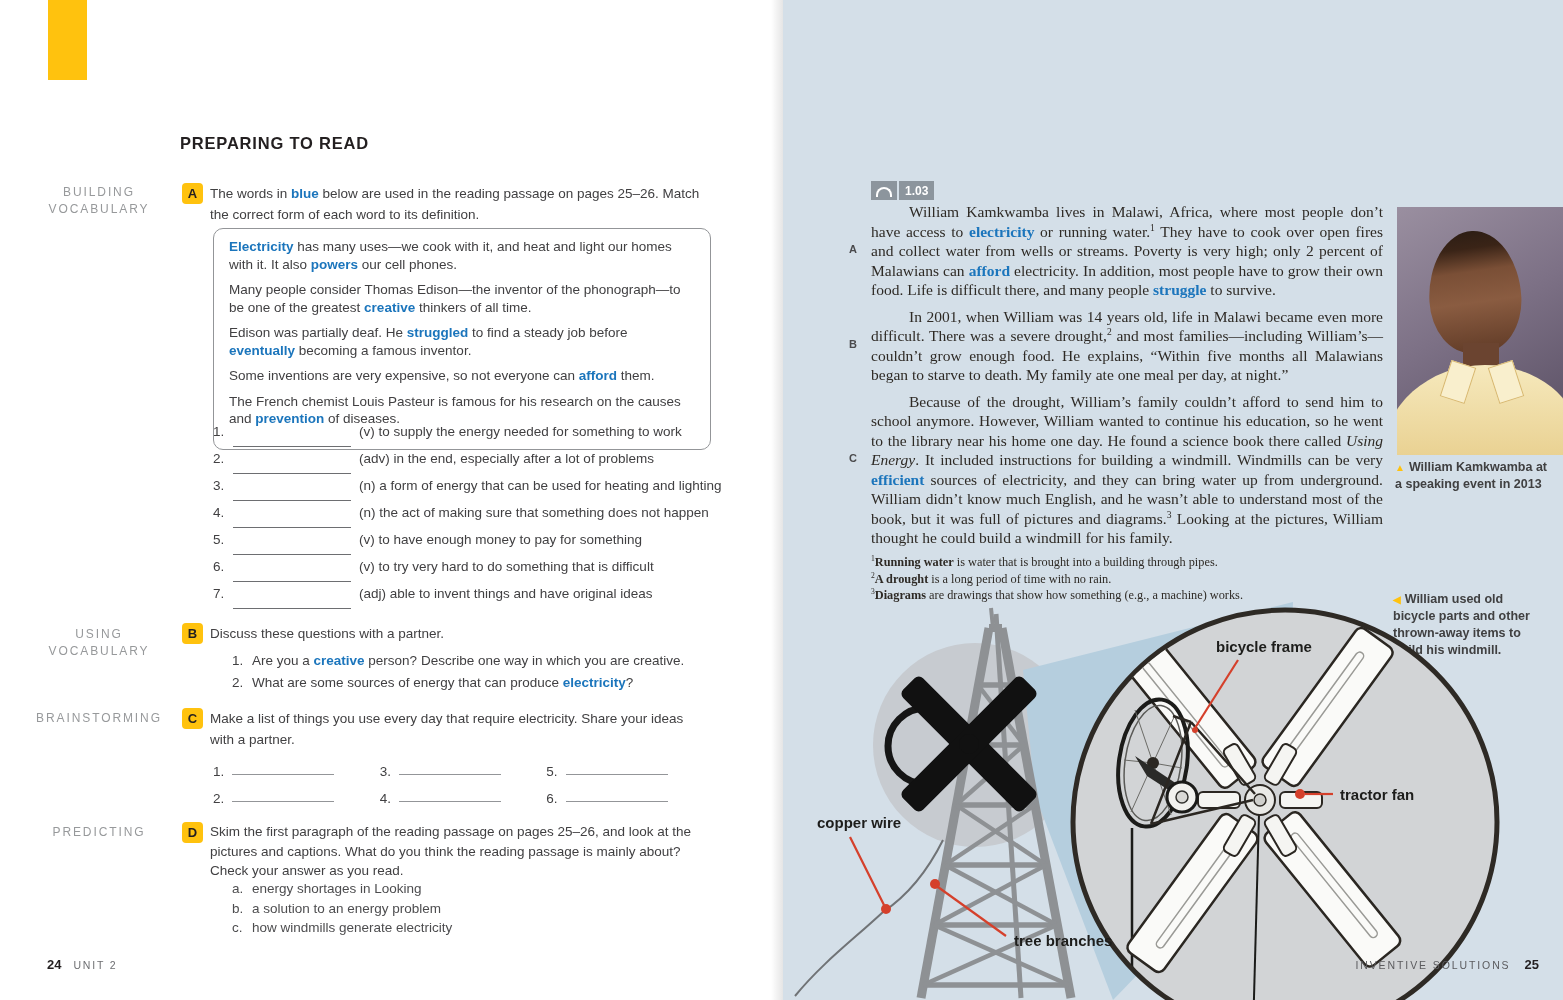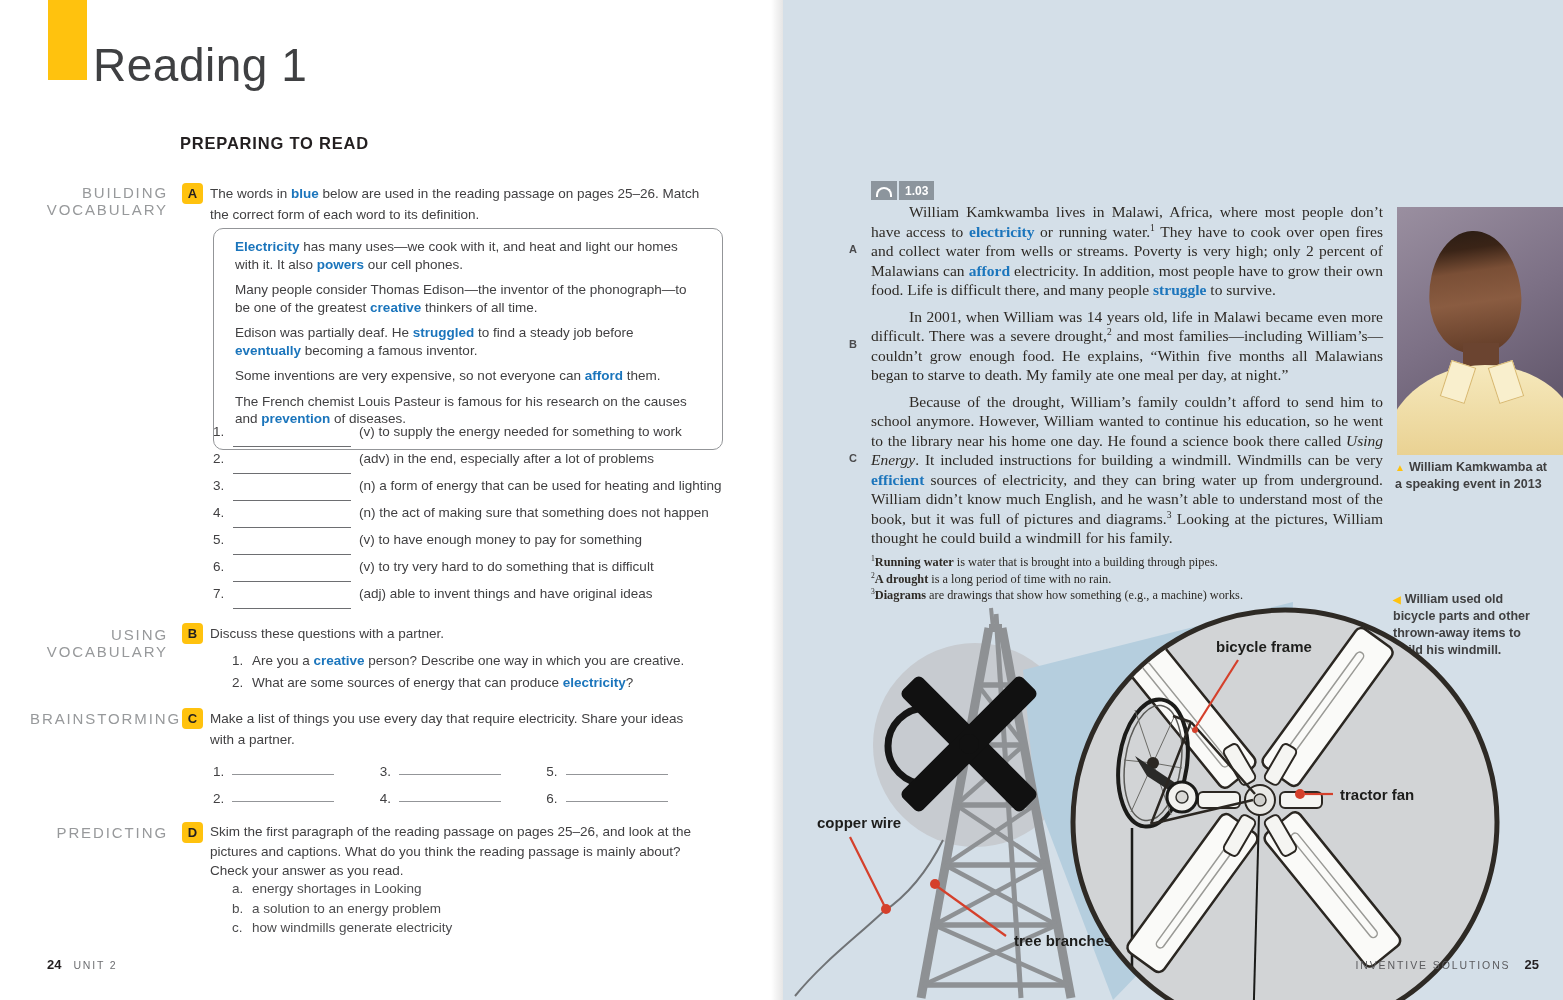--- a/index.html
+++ b/index.html
@@ -20,26 +20,26 @@
   .kw{color:var(--keyword-blue);font-weight:bold;}
   .b{font-weight:bold;}
   .i{font-style:italic;}
   .sup{vertical-align:super;font-size:0.62em;line-height:0;}
 
   
   #left-page{position:absolute;left:0;top:0;width:783px;height:1000px;background:#fff;}
   .accent-bar{position:absolute;left:48px;top:0;width:39px;height:80px;background:var(--accent-yellow);}
   .reading-title{position:absolute;left:93px;top:38px;font-size:46px;font-weight:300;color:#3F4042;letter-spacing:0.5px;}
   .section-heading{position:absolute;left:180px;top:134px;font-size:16.5px;font-weight:bold;color:#231F20;letter-spacing:0.8px;}
-  .side-label{position:absolute;left:30px;width:138px;text-align:right;font-size:15px;letter-spacing:1.9px;color:var(--label-gray);line-height:17px;}
+  .side-label{position:absolute;left:30px;width:138px;text-align:center;font-size:12px;letter-spacing:1.9px;color:var(--label-gray);line-height:17px;}
   .badge{position:absolute;left:182px;width:21px;height:21px;background:var(--accent-yellow);border-radius:4px;
          color:#231F20;font-weight:bold;font-size:13px;text-align:center;line-height:21px;}
   .ex-text{position:absolute;left:210px;width:500px;font-size:13.5px;line-height:21px;color:var(--body-text);}
   .word-box{position:absolute;left:213px;top:228px;width:466px;border:1.5px solid #939598;border-radius:10px;
-            padding:9px 21px;background:#fff;}
+            padding:9px 15px;background:#fff;}
   .word-box p{margin:0 0 8px;font-size:13.5px;line-height:17.5px;}
   .word-box p:last-child{margin-bottom:12px;}
   .def-list{position:absolute;left:213px;top:424px;width:510px;}
   .def-row{display:flex;align-items:baseline;height:27px;font-size:13.5px;}
   .def-num{width:18px;}
   .blank{display:inline-block;width:118px;border-bottom:1.2px solid #6D6E71;height:13px;align-self:flex-end;margin:0 8px 4px 2px;}
   .q-row{display:flex;align-items:baseline;font-size:13.5px;line-height:22px;}
   .q-num{width:20px;}
   .c-grid{position:absolute;left:213px;top:752px;width:500px;}
   .c-row{display:flex;height:27px;}
@@ -81,21 +81,20 @@
   .footer-right{position:absolute;right:24px;top:957px;display:flex;align-items:baseline;gap:14px;}
   .section-label{font-size:10.5px;letter-spacing:1.9px;color:#5B5B5E;}
   #diagram{position:absolute;left:0;top:600px;}
   .dlabel{font-family:"Liberation Sans",sans-serif;font-size:15px;font-weight:bold;fill:#1D1D1B;}
 </style>
 </head>
 <body>
 
 <div id="left-page">
   <div class="accent-bar"></div>
-  <div class="reading-title">Reading 1</div>
   <div class="section-heading">PREPARING TO READ</div>
 
   <div class="side-label" style="top:184px;">
     <div>BUILDING</div>
     <div>VOCABULARY</div>
   </div>
   <div class="badge" style="top:183px;">A</div>
   <div class="ex-text" style="top:183px;"><span>The words in </span><span class="kw">blue</span><span> below are used in the reading passage on pages 25–26. Match the correct form of each word to its definition.</span></div>
 
   <div class="word-box">

